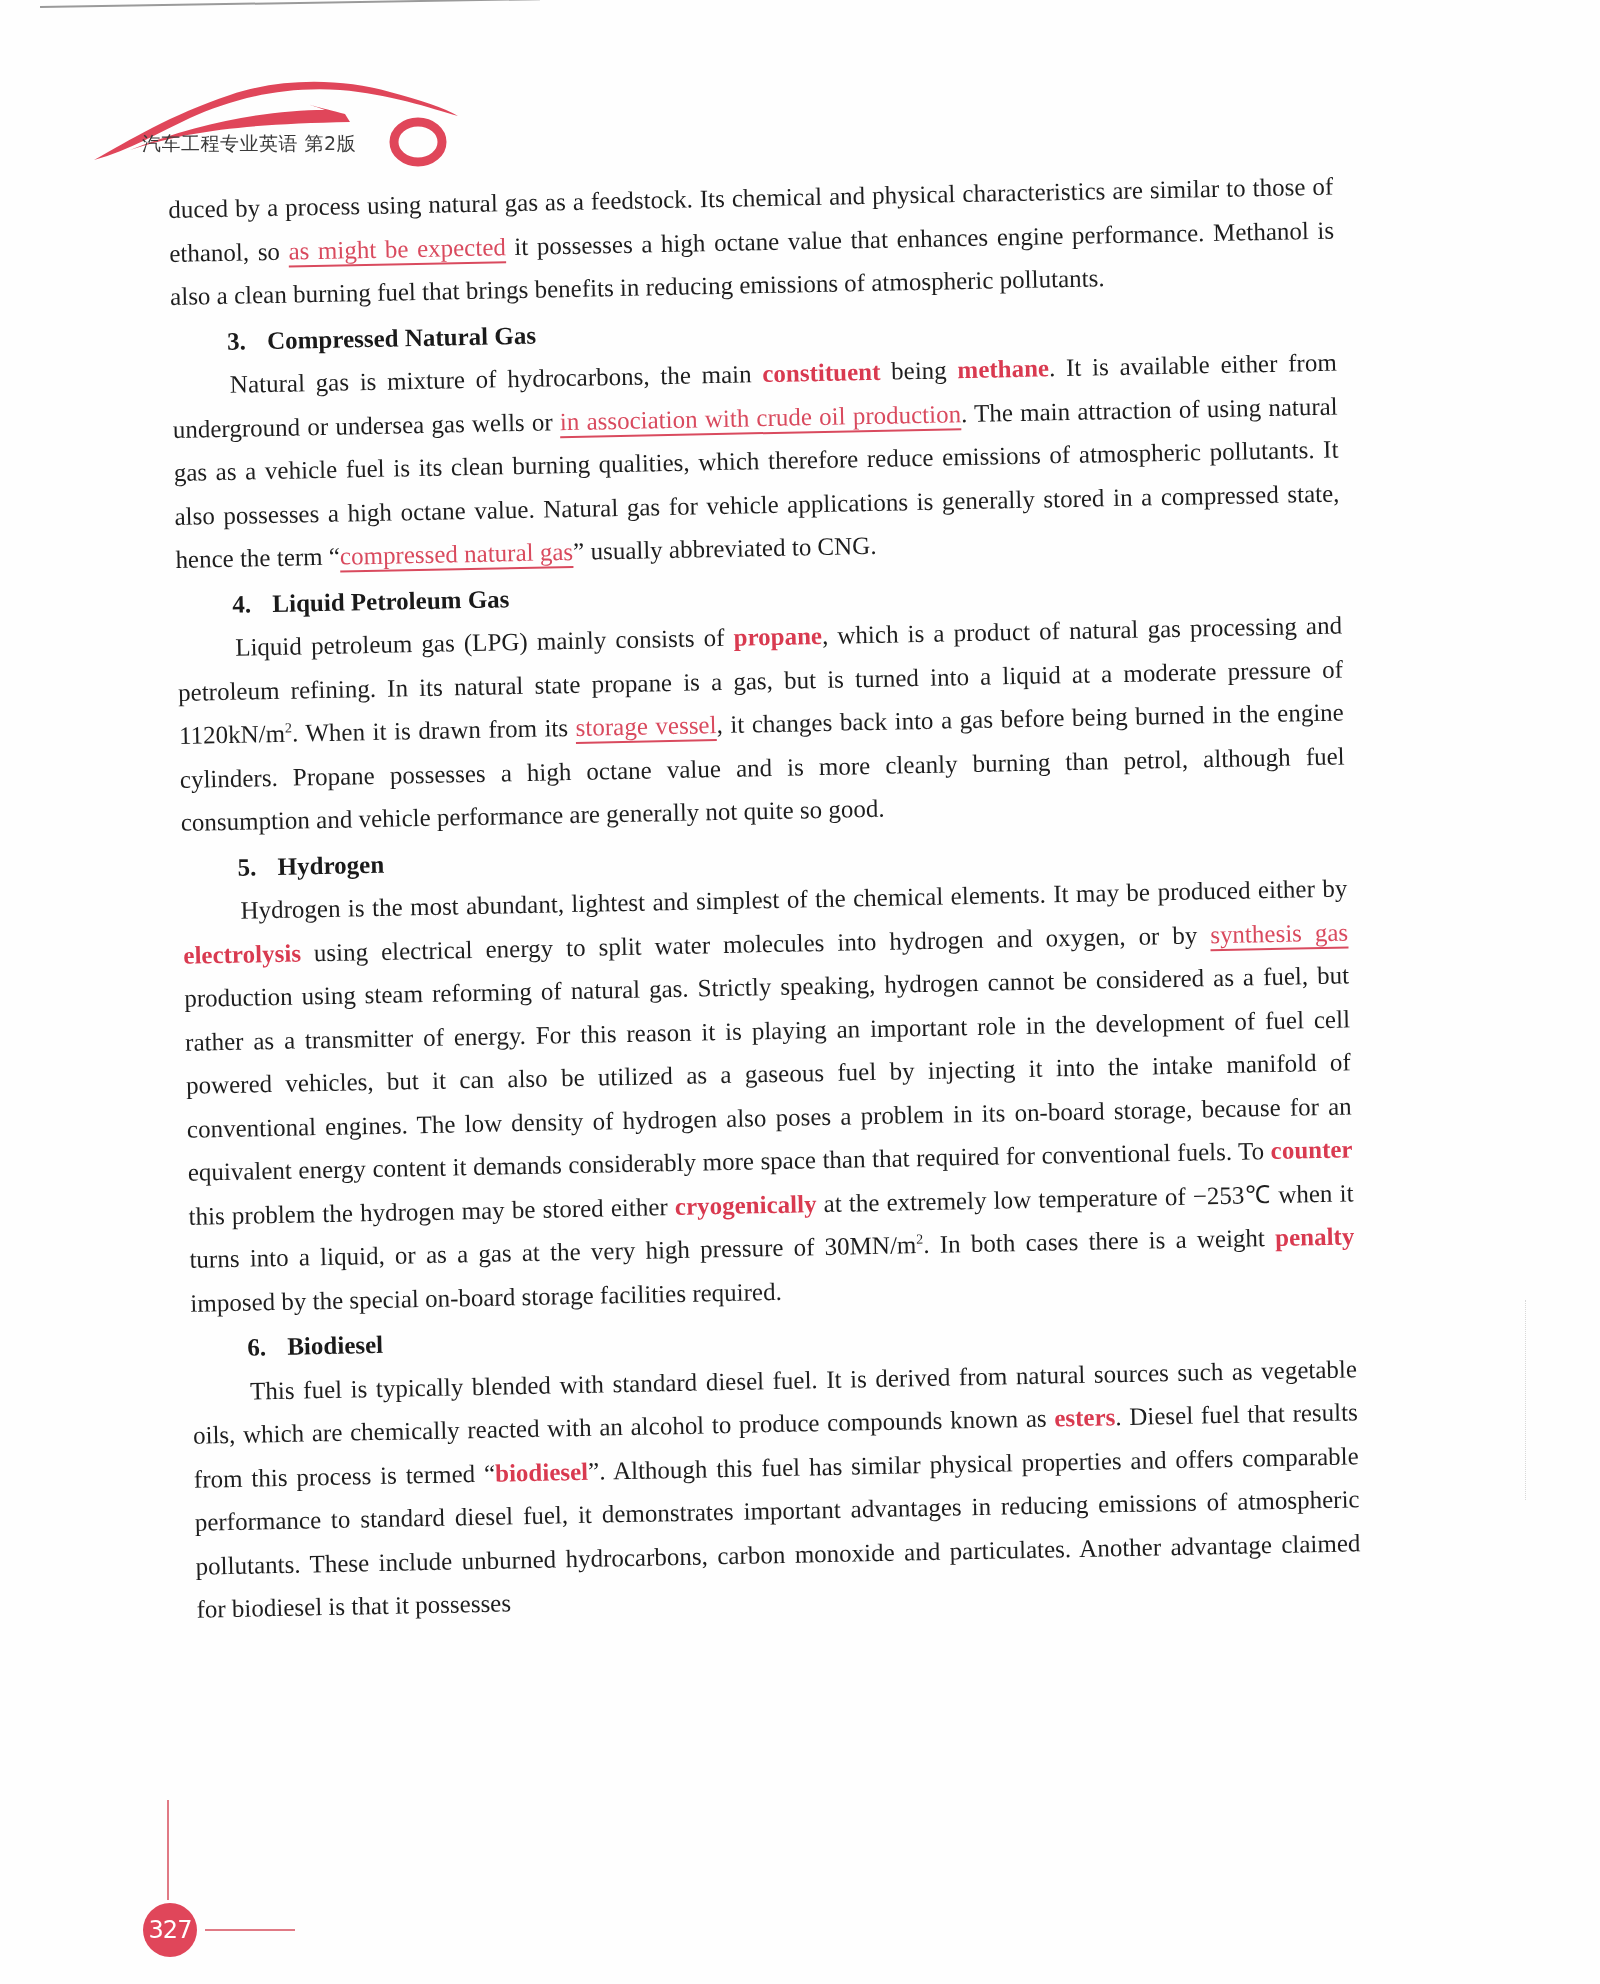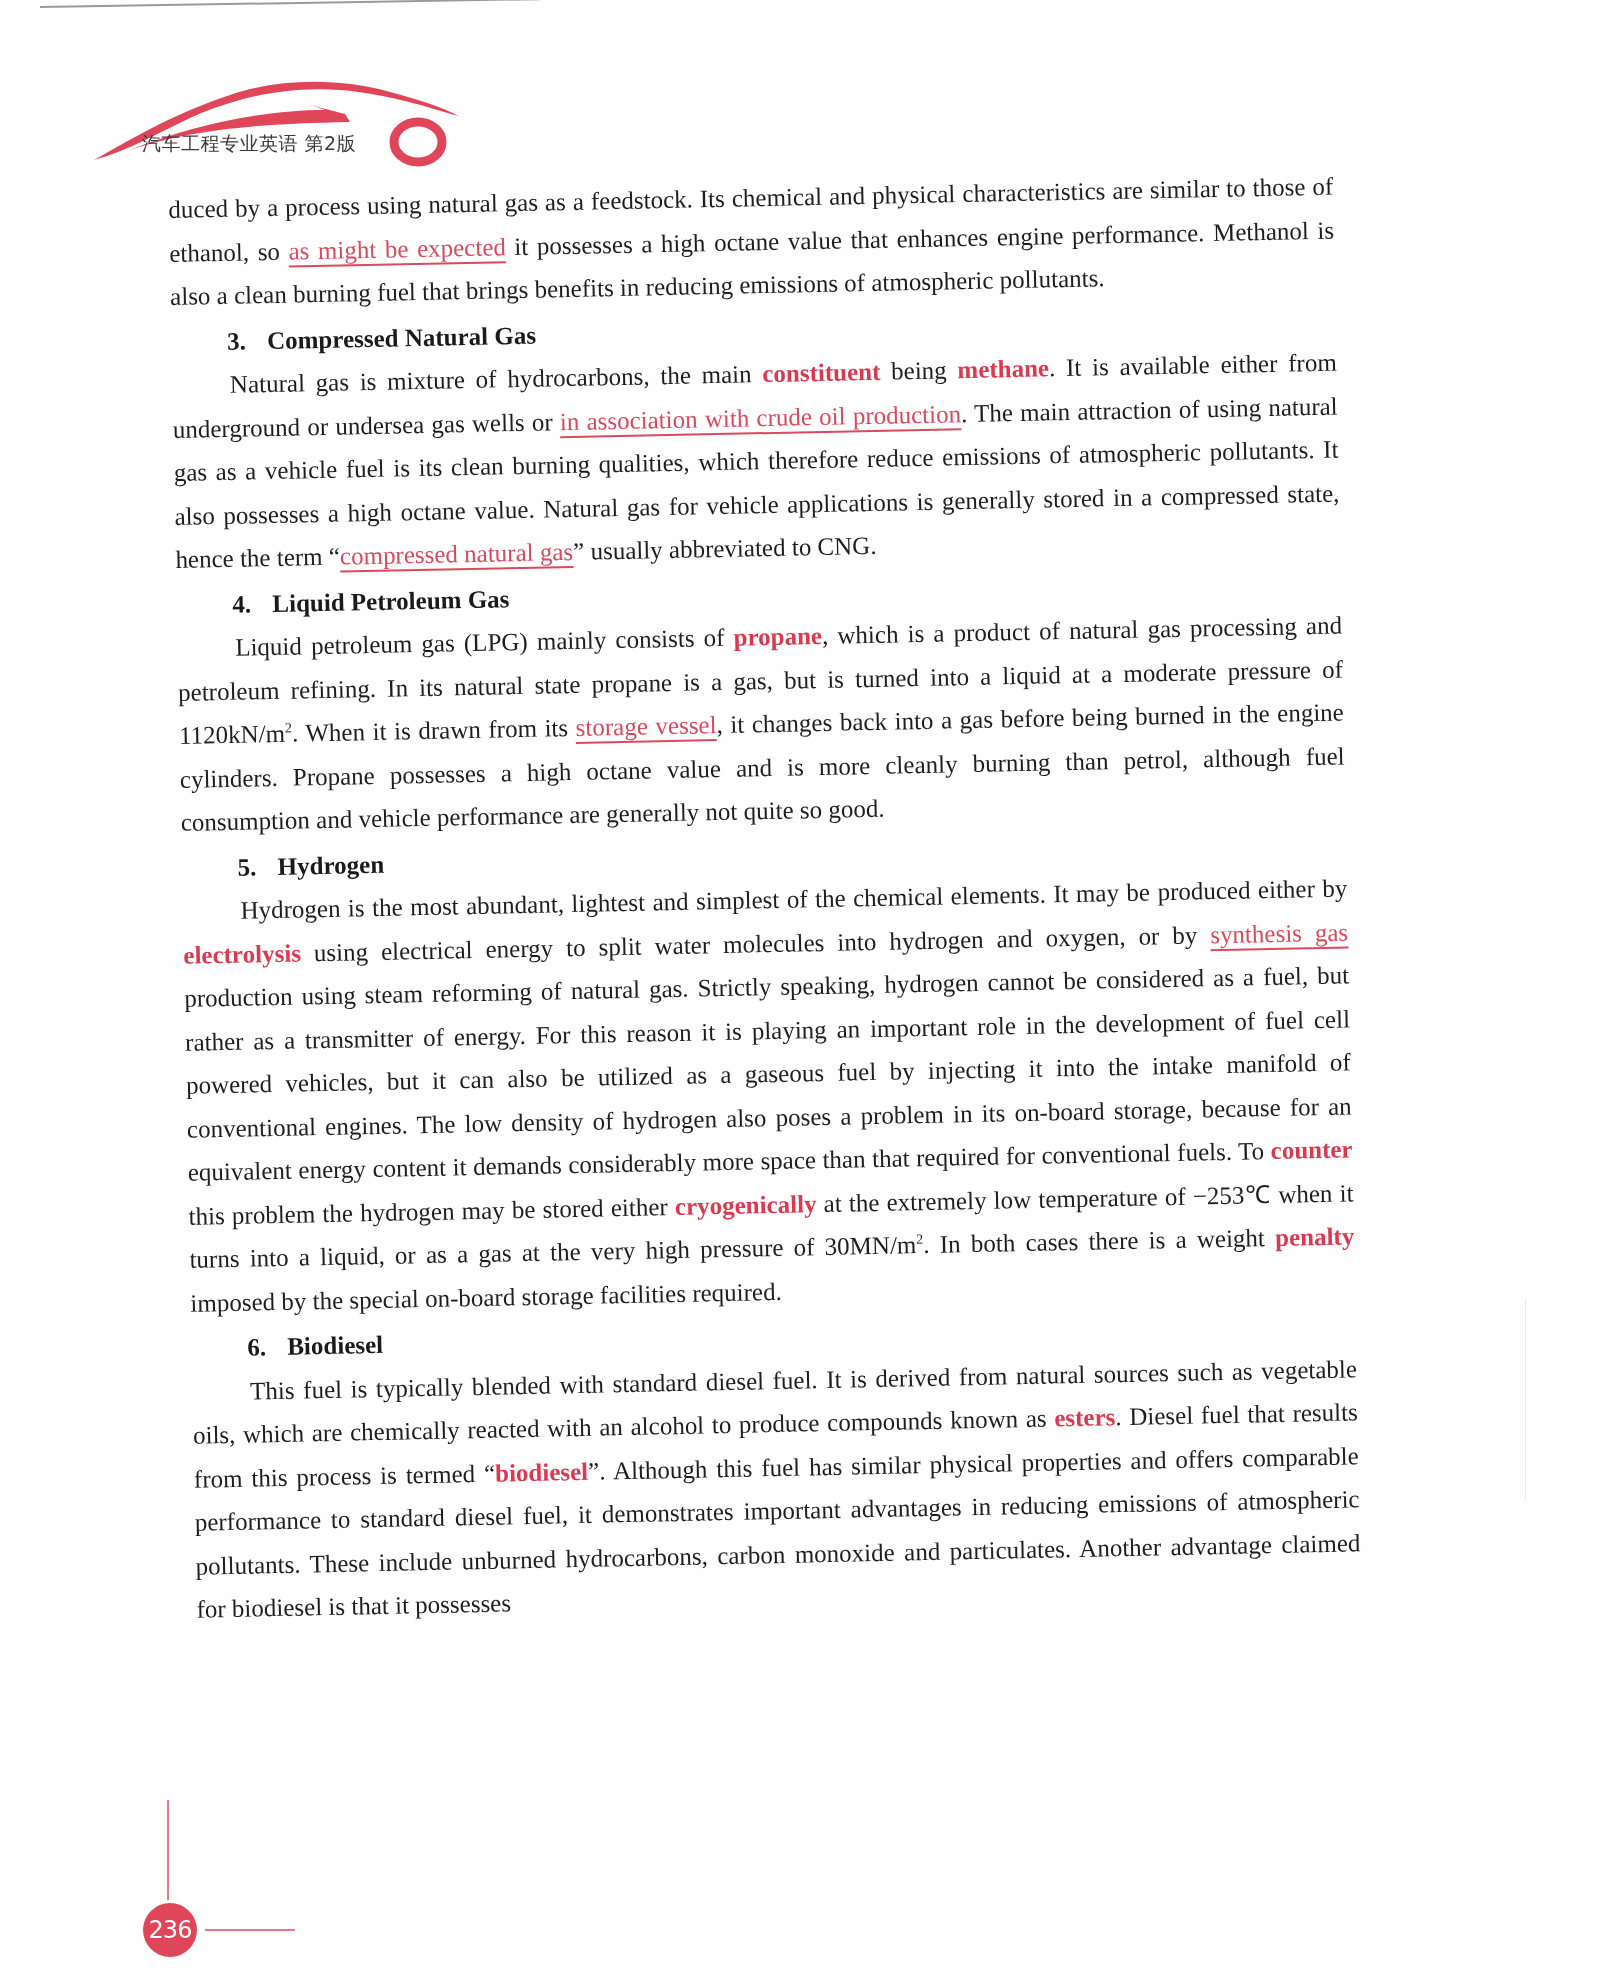--- a/index.html
+++ b/index.html
@@ -49,16 +49,16 @@
     <p class="para"><span class="indent"></span><span>Liquid petroleum gas (LPG) mainly consists of </span><span class="kw">propane</span><span>, which is a product of natural gas processing and petroleum refining. In its natural state propane is a gas, but is turned into a liquid at a moderate pressure of 1120kN/m</span><sup>2</sup><span>. When it is drawn from its </span><span class="phrase">storage vessel</span><span>, it changes back into a gas before being burned in the engine cylinders. Propane possesses a high octane value and is more cleanly burning than petrol, although fuel consumption and vehicle performance are generally not quite so good.</span></p>
 
     <div class="section-title"><span class="num">5.</span><span>Hydrogen</span></div>
     <p class="para"><span class="indent"></span><span>Hydrogen is the most abundant, lightest and simplest of the chemical elements. It may be produced either by </span><span class="kw">electrolysis</span><span> using electrical energy to split water molecules into hydrogen and oxygen, or by </span><span class="phrase">synthesis gas</span><span> production using steam reforming of natural gas. Strictly speaking, hydrogen cannot be considered as a fuel, but rather as a transmitter of energy. For this reason it is playing an important role in the development of fuel cell powered vehicles, but it can also be utilized as a gaseous fuel by injecting it into the intake manifold of conventional engines. The low density of hydrogen also poses a problem in its on-board storage, because for an equivalent energy content it demands considerably more space than that required for conventional fuels. To </span><span class="kw">counter</span><span> this problem the hydrogen may be stored either </span><span class="kw">cryogenically</span><span> at the extremely low temperature of −253℃ when it turns into a liquid, or as a gas at the very high pressure of 30MN/m</span><sup>2</sup><span>. In both cases there is a weight </span><span class="kw">penalty</span><span> imposed by the special on-board storage facilities required.</span></p>
 
     <div class="section-title"><span class="num">6.</span><span>Biodiesel</span></div>
     <p class="para"><span class="indent"></span><span>This fuel is typically blended with standard diesel fuel. It is derived from natural sources such as vegetable oils, which are chemically reacted with an alcohol to produce compounds known as </span><span class="kw">esters</span><span>. Diesel fuel that results from this process is termed “</span><span class="kw">biodiesel</span><span>”. Although this fuel has similar physical properties and offers comparable performance to standard diesel fuel, it demonstrates important advantages in reducing emissions of atmospheric pollutants. These include unburned hydrocarbons, carbon monoxide and particulates. Another advantage claimed for biodiesel is that it possesses</span></p>
   </div>
 
   <div class="margin-rule"></div>
-  <div class="page-badge">236</div>
+  <div class="page-badge">327</div>
   <div class="footer-rule"></div>
   <div class="scan-dots"></div>
 </div>
 
 </body></html>

